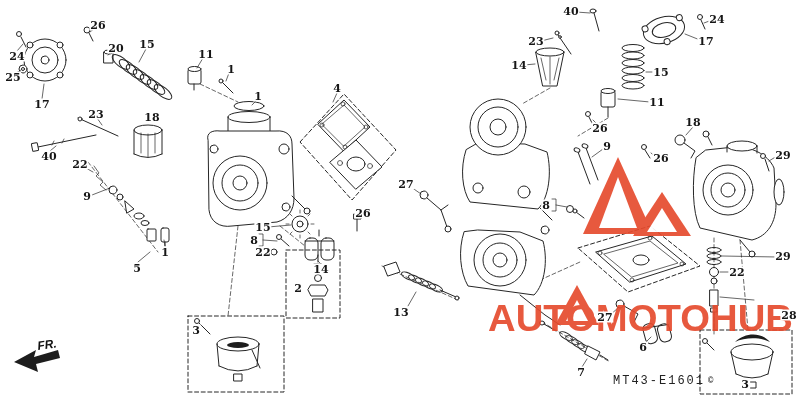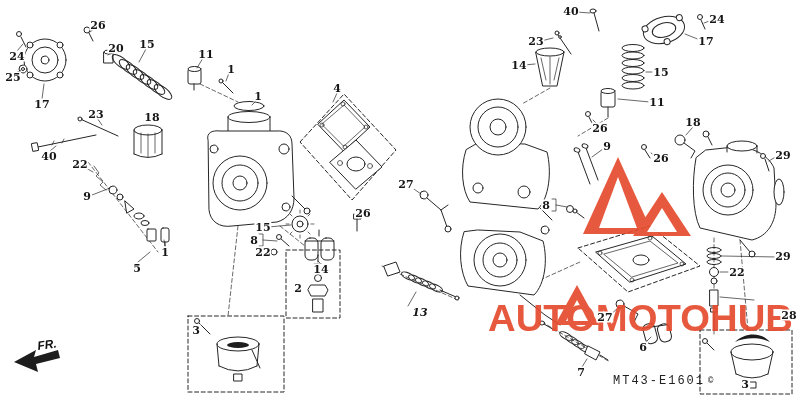--- a/index.html
+++ b/index.html
@@ -392,21 +392,21 @@
       <span class="part-label" style="left: 165px; top: 252px;">1</span>
       <span class="part-label" style="left: 258px; top: 96px;">1</span>
       <span class="part-label" style="left: 337px; top: 88px;">4</span>
       <span class="part-label" style="left: 406px; top: 184px;">27</span>
       <span class="part-label" style="left: 363px; top: 213px;">26</span>
       <span class="part-label" style="left: 263px; top: 227px;">15</span>
       <span class="part-label" style="left: 254px; top: 240px;">8</span>
       <span class="part-label" style="left: 263px; top: 252px;">22</span>
       <span class="part-label" style="left: 321px; top: 269px;">14</span>
       <span class="part-label" style="left: 298px; top: 288px;">2</span>
-      <span class="part-label" style="left: 420px; top: 312px; font-style: italic;">13</span>
+      <span class="part-label" style="left: 401px; top: 312px;">13</span>
       <span class="part-label" style="left: 196px; top: 330px;">3</span>
       <span class="part-label" style="left: 571px; top: 11px;">40</span>
       <span class="part-label" style="left: 536px; top: 41px;">23</span>
       <span class="part-label" style="left: 519px; top: 65px;">14</span>
       <span class="part-label" style="left: 717px; top: 19px;">24</span>
       <span class="part-label" style="left: 706px; top: 41px;">17</span>
       <span class="part-label" style="left: 661px; top: 72px;">15</span>
       <span class="part-label" style="left: 657px; top: 102px;">11</span>
       <span class="part-label" style="left: 600px; top: 128px;">26</span>
       <span class="part-label" style="left: 607px; top: 146px;">9</span>

